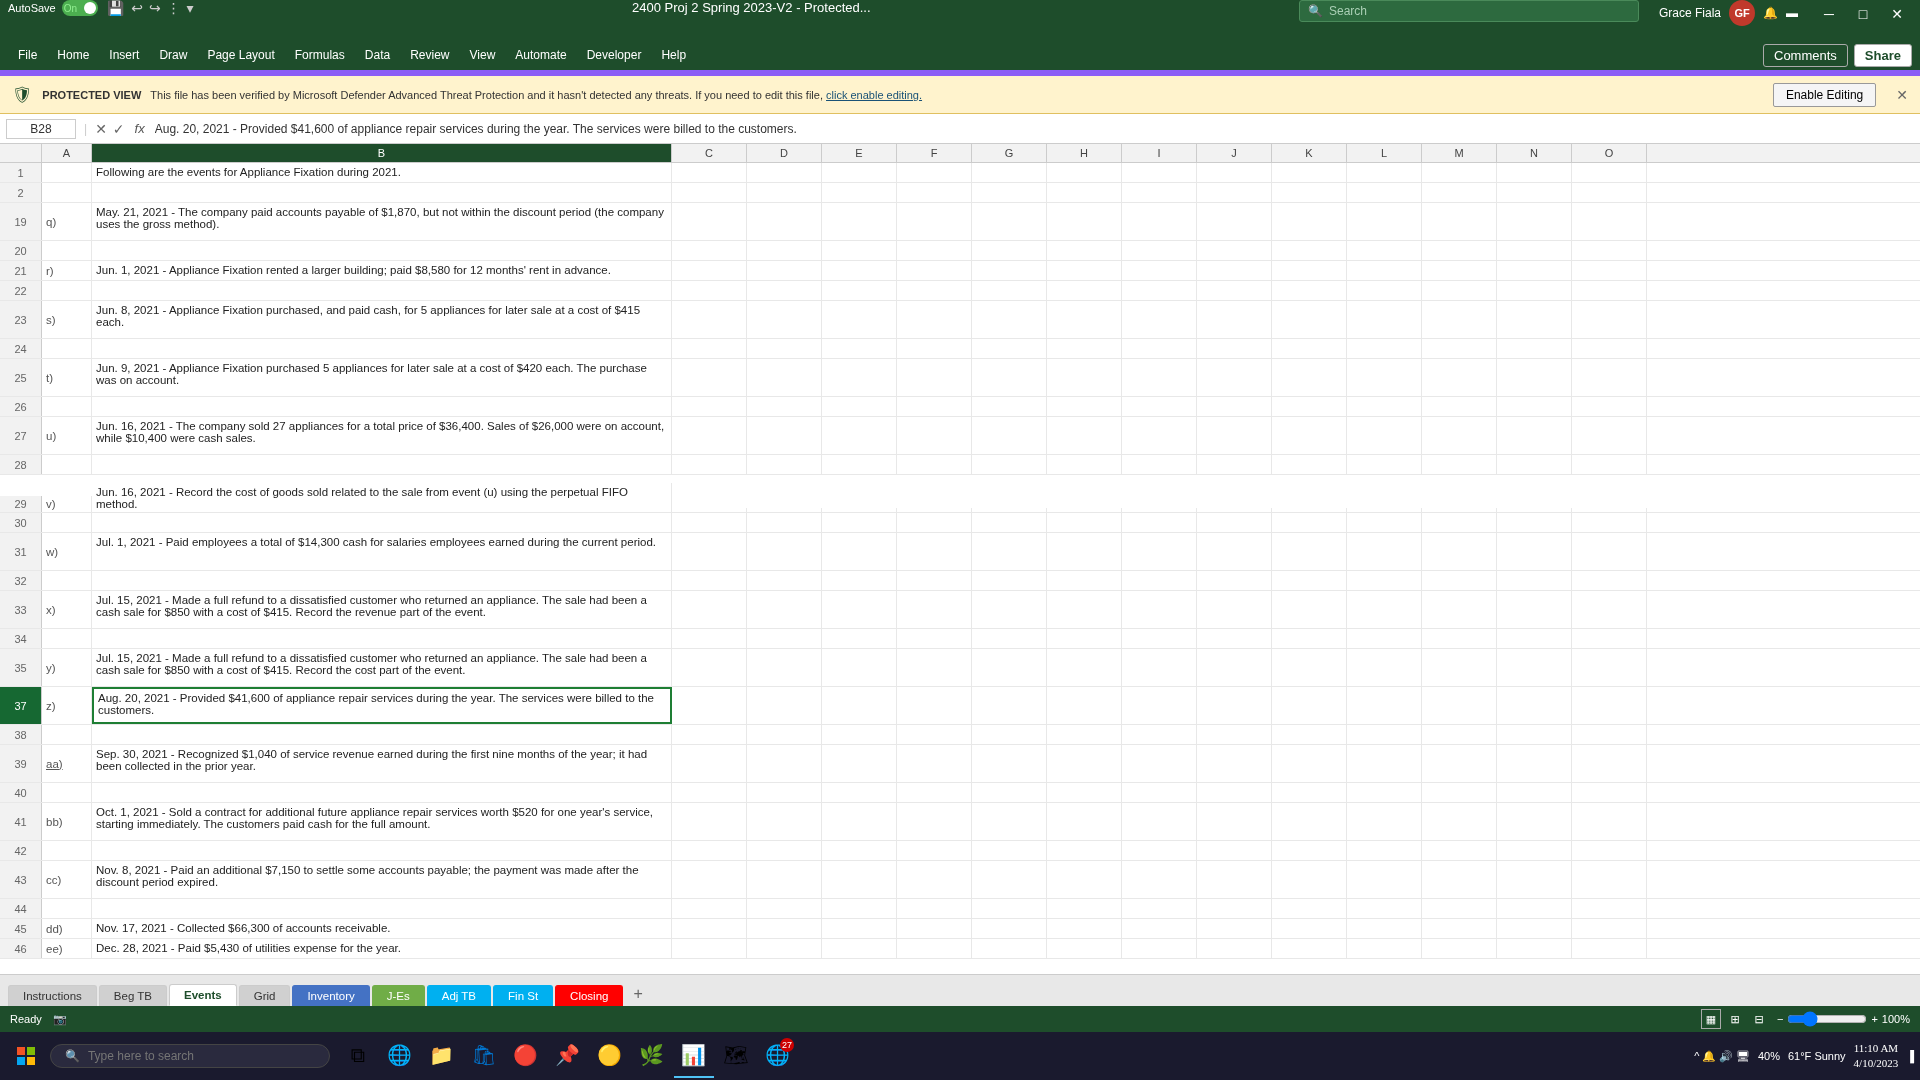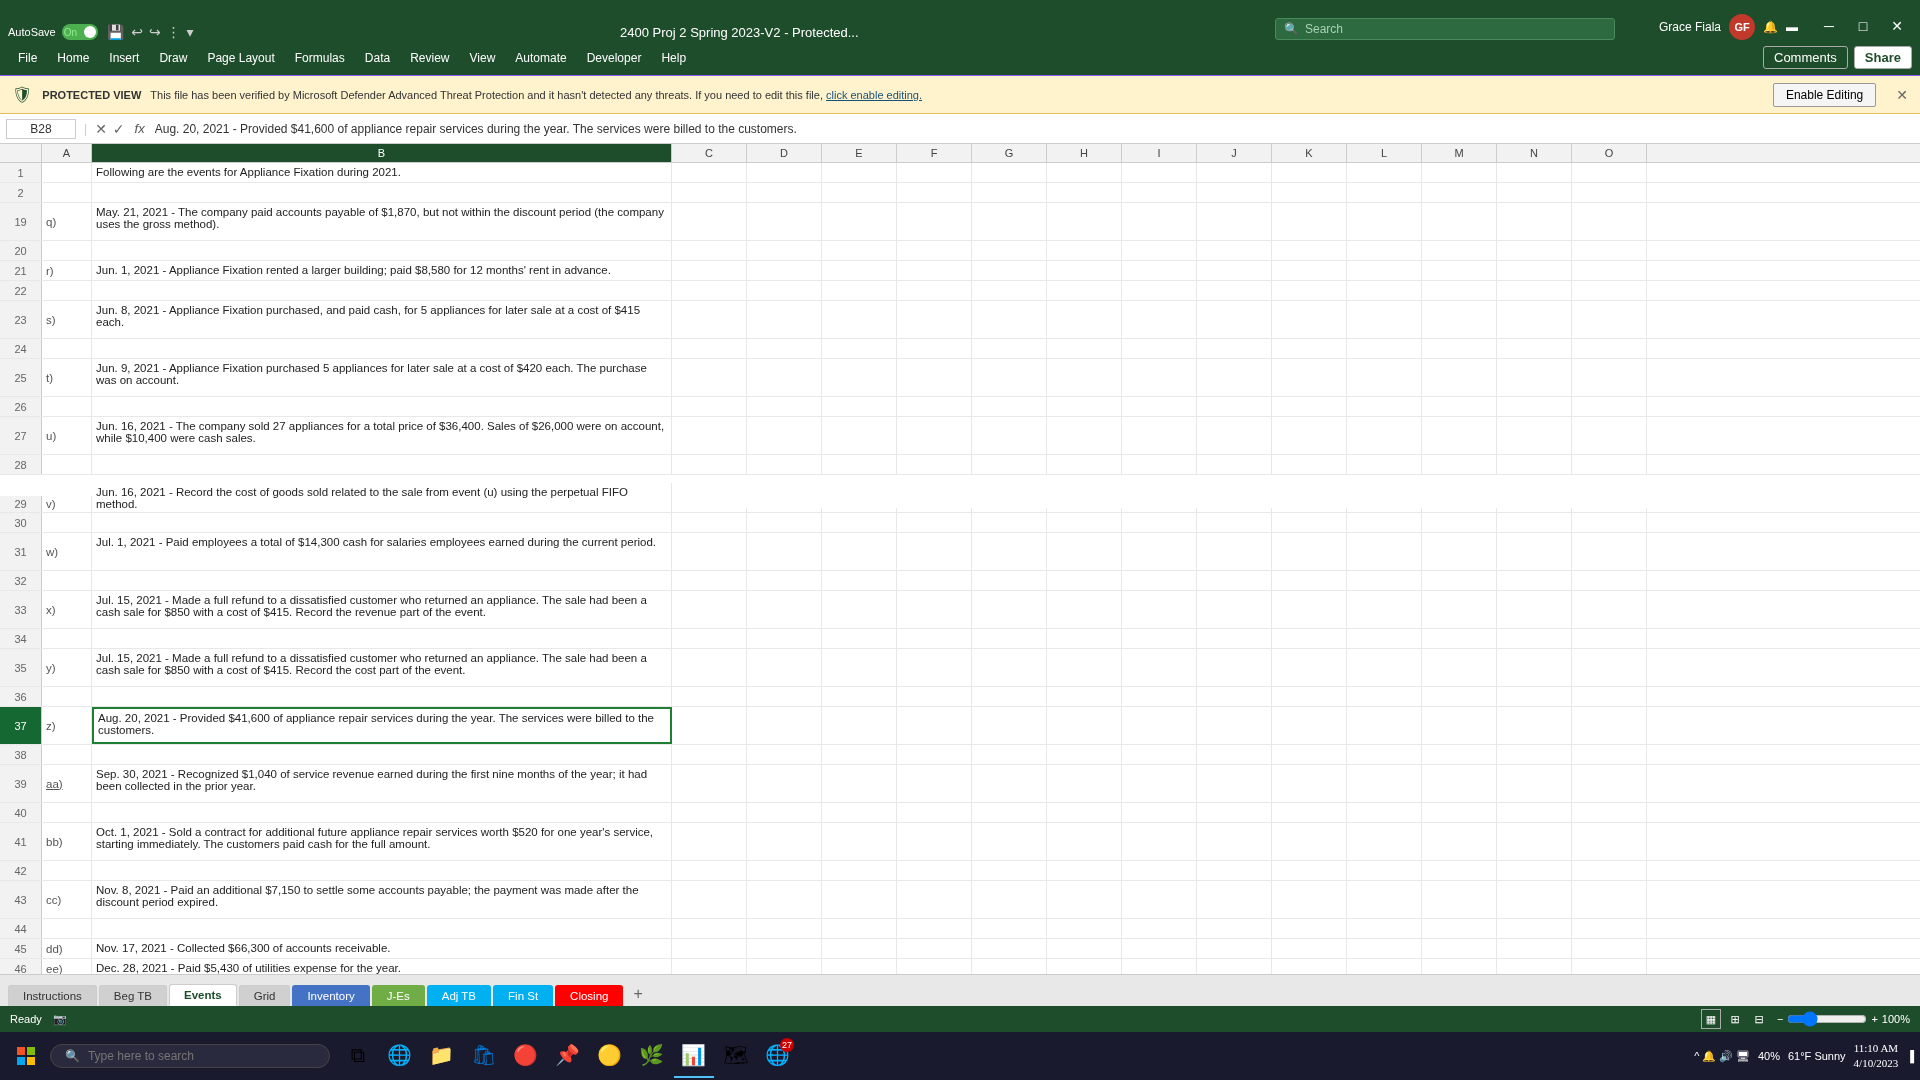--- a/index.html
+++ b/index.html
@@ -3,21 +3,21 @@
   <meta charset="utf-8">
   <style>
     * { margin: 0; padding: 0; box-sizing: border-box; }
     body { font-family: 'Segoe UI', Arial, sans-serif; font-size: 12px; background: #fff; overflow: hidden; width: 1920px; height: 1080px; }
 
     
     #title-bar {
       height: 40px;
       background: #1e4d2b;
       display: flex;
-      align-items: flex-end;
+      align-items: flex-start;
       padding: 0 8px;
       color: #fff;
     }
     #title-bar .autosave {
       display: flex; align-items: center; gap: 6px; font-size: 11px; margin-right: 10px;
     }
     #title-bar .autosave-label { color: #fff; }
     #title-bar .autosave-toggle {
       background: #4caf50; border-radius: 10px; width: 36px; height: 16px;
       display: flex; align-items: center; padding: 2px; cursor: pointer;
@@ -32,32 +32,32 @@
       flex: 1; text-align: center; font-size: 13px; color: #fff;
     }
     #title-bar .search-box {
       background: #2d6a3f; border: 1px solid #4a8a5a; border-radius: 3px;
       display: flex; align-items: center; padding: 3px 8px; gap: 6px; width: 340px; margin-right: 20px;
     }
     #title-bar .search-box input {
       background: transparent; border: none; outline: none; color: #f0abfc; font-size: 12px; width: 100%;
     }
     #title-bar .search-box input::placeholder { color: #aacfb5; }
-    #title-bar .user-area { display: flex; align-items: center; gap: 8px; color: #fff; font-size: 12px; margin-left: 24px; }
+    #title-bar .user-area { display: flex; align-items: center; gap: 8px; color: #fff; font-size: 12px; }
     #title-bar .avatar {
       width: 26px; height: 26px; border-radius: 50%; background: #c0392b;
       display: flex; align-items: center; justify-content: center; font-size: 11px; font-weight: bold; color: #fff;
     }
     #title-bar .win-controls { display: flex; gap: 4px; margin-left: 16px; }
     #title-bar .win-btn { width: 30px; height: 28px; display: flex; align-items: center; justify-content: center; cursor: pointer; color: #fff; font-size: 14px; }
 
     
     #menu-bar {
       height: 36px; background: #1e4d2b; display: flex; align-items: center; padding: 0 8px;
-      border-bottom: 1px solid #8b5cf6;
+      border-bottom: 6px solid #8b5cf6;
     }
     #menu-bar .menu-item {
       color: #fff; padding: 4px 10px; font-size: 12px; cursor: pointer; border-radius: 3px;
     }
     #menu-bar .comments-btn, #menu-bar .share-btn {
       margin-left: auto; border: 1px solid #aaa; border-radius: 3px; padding: 3px 10px;
       color: #fff; font-size: 13px; cursor: pointer; background: transparent;
     }
     #menu-bar .share-btn { background: #fff; color: #1e4d2b; margin-left: 6px; font-weight: bold; }
 
@@ -646,38 +646,20 @@
         <div class="cell cell-G"></div>
         <div class="cell cell-H"></div>
         <div class="cell cell-I"></div>
         <div class="cell cell-J"></div>
         <div class="cell cell-K"></div>
         <div class="cell cell-L"></div>
         <div class="cell cell-M"></div>
         <div class="cell cell-N"></div>
         <div class="cell cell-O"></div>
       </div>
-      <div class="spreadsheet-row">
-        <div class="row-num">36</div>
-        <div class="cell cell-A" style="color: rgb(85, 85, 85);"></div>
-        <div class="cell cell-B wrap"></div>
-        <div class="cell cell-C"></div>
-        <div class="cell cell-D"></div>
-        <div class="cell cell-E"></div>
-        <div class="cell cell-F"></div>
-        <div class="cell cell-G"></div>
-        <div class="cell cell-H"></div>
-        <div class="cell cell-I"></div>
-        <div class="cell cell-J"></div>
-        <div class="cell cell-K"></div>
-        <div class="cell cell-L"></div>
-        <div class="cell cell-M"></div>
-        <div class="cell cell-N"></div>
-        <div class="cell cell-O"></div>
-      </div>
       <div class="spreadsheet-row" style="min-height: 38px;">
         <div class="row-num selected-row-num">37</div>
         <div class="cell cell-A" style="color: rgb(85, 85, 85); font-style: normal;">z)</div>
         <div class="cell cell-B wrap selected-cell">Aug. 20, 2021 - Provided $41,600 of appliance repair services during the year. The services were billed to the customers.</div>
         <div class="cell cell-C"></div>
         <div class="cell cell-D"></div>
         <div class="cell cell-E"></div>
         <div class="cell cell-F"></div>
         <div class="cell cell-G"></div>
         <div class="cell cell-H"></div>

